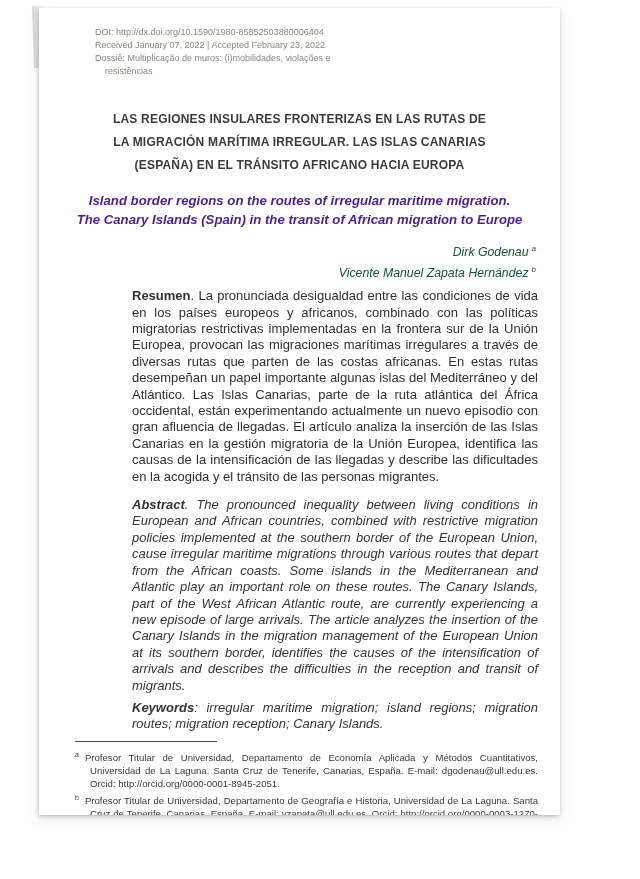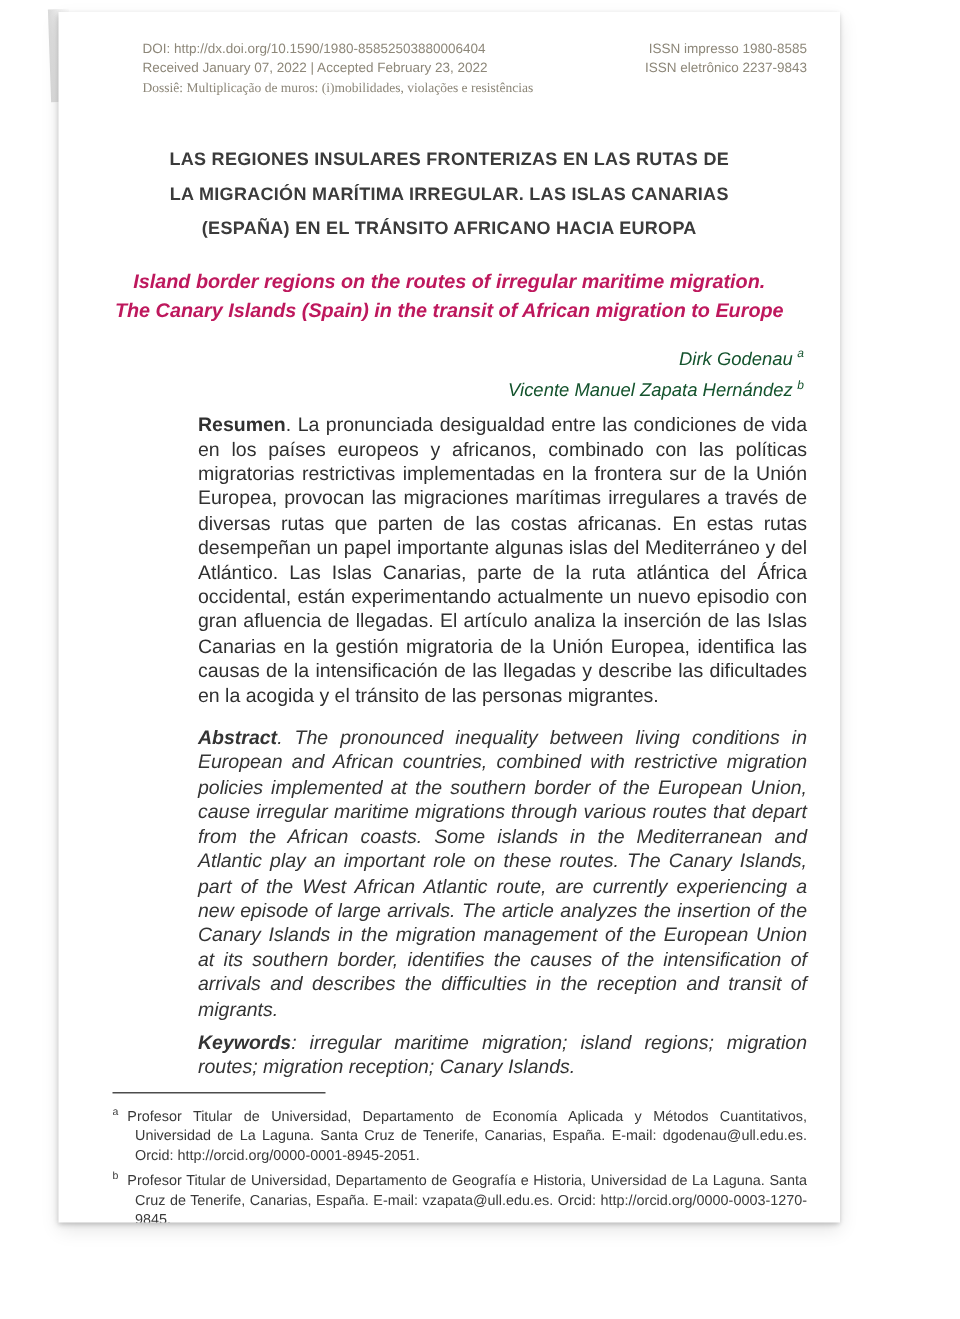--- a/index.html
+++ b/index.html
@@ -27,29 +27,29 @@
   }
   .page::after{
     content:"";position:absolute;z-index:-1;bottom:12px;right:14px;left:52%;height:22px;
     box-shadow:0 16px 13px rgba(0,0,0,0.45);transform:rotate(1.8deg);border-radius:8px;
   }
   .meta-row{
     display:flex;justify-content:space-between;align-items:flex-start;
     margin:18px 22px 0 56px;color:#8d8779;font-size:9px;line-height:13px;
   }
   .meta-left{width:272px;}
-  .meta-left .dossier{padding-left:10px;text-indent:-10px;font-family:Liberation Serif, serif;}
+  .meta-left .dossier{padding-left:10px;text-indent:-10px;}
   .meta-right{text-align:right;}
   .title-es{
     margin:30px auto 0 auto;max-width:545px;text-align:center;
     font-size:12px;line-height:23px;font-weight:bold;color:#3b3b3b;letter-spacing:0.2px;
   }
   .title-en{
     margin:14px auto 0 auto;max-width:545px;text-align:center;
-    font-size:13.2px;line-height:19px;font-weight:bold;font-style:italic;color:#be185d;
+    font-size:13.2px;line-height:19px;font-weight:bold;font-style:italic;color:#4c1d95;
   }
   .authors{
     margin:11px 24px 0 0;text-align:right;font-style:italic;
     font-size:12.3px;line-height:17px;color:#14532d;
   }
   .authors sup{font-size:8px;margin-left:3px;}
   .abs-block{
     margin:6px 22px 0 93px;text-align:justify;color:#303030;
     font-size:13px;line-height:16.4px;
   }
@@ -73,24 +73,20 @@
   <div class="back-sheet"></div>
 
   <div class="page">
 
     <div class="meta-row">
       <div class="meta-left">
         <div>DOI: http://dx.doi.org/10.1590/1980-85852503880006404</div>
         <div>Received January 07, 2022 | Accepted February 23, 2022</div>
         <div class="dossier">Dossiê: Multiplicação de muros: (i)mobilidades, violações e resistências</div>
       </div>
-      <div class="meta-right">
-        <div>ISSN impresso 1980-8585</div>
-        <div>ISSN eletrônico 2237-9843</div>
-      </div>
     </div>
 
     <h1 class="title-es"><span>LAS REGIONES INSULARES FRONTERIZAS EN LAS RUTAS DE</span><br><span>LA MIGRACIÓN MARÍTIMA IRREGULAR. LAS ISLAS CANARIAS</span><br><span>(ESPAÑA) EN EL TRÁNSITO AFRICANO HACIA EUROPA</span></h1>
 
     <h2 class="title-en"><span>Island border regions on the routes of irregular maritime migration.</span><br><span>The Canary Islands (Spain) in the transit of African migration to Europe</span></h2>
 
     <div class="authors">
       <div><span>Dirk Godenau</span><sup>a</sup></div>
       <div><span>Vicente Manuel Zapata Hernández</span><sup>b</sup></div>
     </div>

